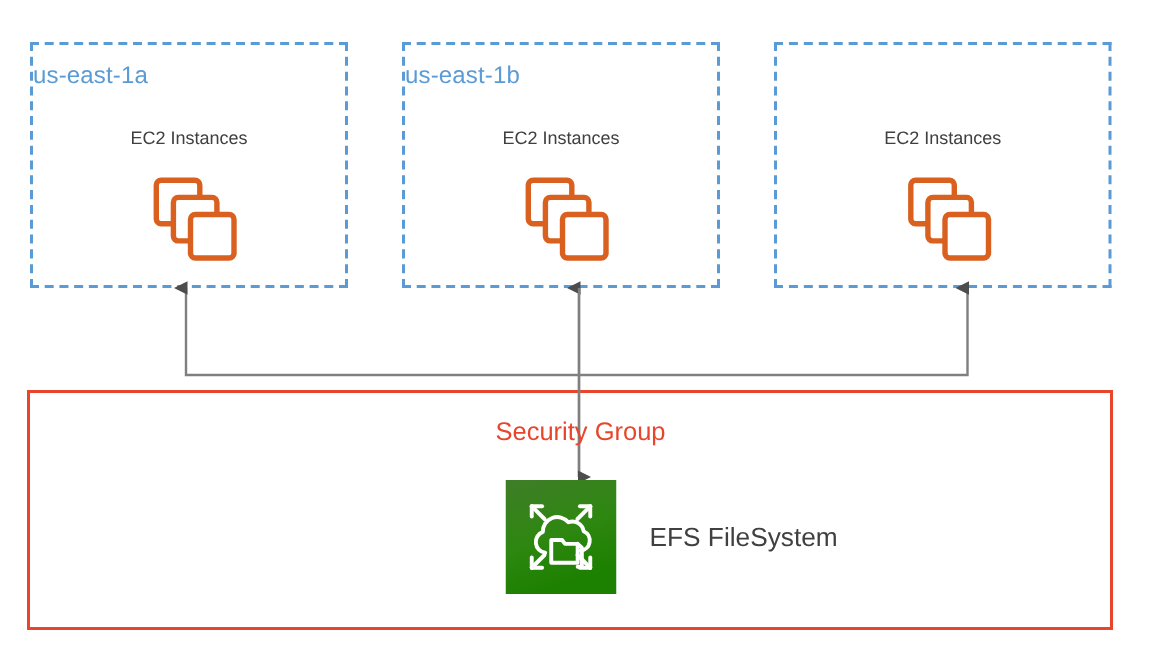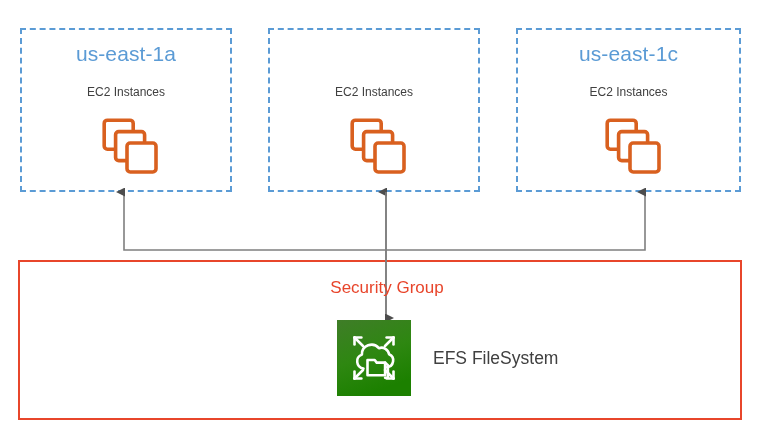--- a/index.html
+++ b/index.html
@@ -32,22 +32,21 @@
   }
   .az-box.az-0 { left: 20px;  width: 212px; }
   .az-box.az-1 { left: 268px; width: 212px; }
   .az-box.az-2 { left: 516px; width: 225px; }
 
   .az-label {
     position: absolute;
     top: 12px;
     left: 0;
     width: 100%;
-    text-align: center;
-    font-size: 21px;
+    font-size: 16px;
     color: #5B9BD5;
     letter-spacing: 0.1px;
     white-space: nowrap;
   }
 
   .ec2-label {
     position: absolute;
     top: 55px;
     left: 0;
     width: 100%;
@@ -157,30 +156,30 @@
     <div class="az-label">us-east-1a</div>
     <div class="ec2-label">EC2 Instances</div>
     <svg class="ec2-icon" viewBox="0 0 58 58">
       <rect x="2.2" y="2.2" width="29" height="29" rx="3.2" ry="3.2" fill="#ffffff" stroke="#D9601F" stroke-width="3.6"></rect>
       <rect x="13.6" y="13.6" width="29" height="29" rx="3.2" ry="3.2" fill="#ffffff" stroke="#D9601F" stroke-width="3.6"></rect>
       <rect x="25" y="25" width="29" height="29" rx="3.2" ry="3.2" fill="#ffffff" stroke="#D9601F" stroke-width="3.6"></rect>
     </svg>
   </div>
 
   <div class="az-box az-1">
+    <div class="az-label">us-east-1b</div>
     <div class="ec2-label">EC2 Instances</div>
     <svg class="ec2-icon" viewBox="0 0 58 58">
       <rect x="2.2" y="2.2" width="29" height="29" rx="3.2" ry="3.2" fill="#ffffff" stroke="#D9601F" stroke-width="3.6"></rect>
       <rect x="13.6" y="13.6" width="29" height="29" rx="3.2" ry="3.2" fill="#ffffff" stroke="#D9601F" stroke-width="3.6"></rect>
       <rect x="25" y="25" width="29" height="29" rx="3.2" ry="3.2" fill="#ffffff" stroke="#D9601F" stroke-width="3.6"></rect>
     </svg>
   </div>
 
   <div class="az-box az-2">
-    <div class="az-label">us-east-1c</div>
     <div class="ec2-label">EC2 Instances</div>
     <svg class="ec2-icon" viewBox="0 0 58 58">
       <rect x="2.2" y="2.2" width="29" height="29" rx="3.2" ry="3.2" fill="#ffffff" stroke="#D9601F" stroke-width="3.6"></rect>
       <rect x="13.6" y="13.6" width="29" height="29" rx="3.2" ry="3.2" fill="#ffffff" stroke="#D9601F" stroke-width="3.6"></rect>
       <rect x="25" y="25" width="29" height="29" rx="3.2" ry="3.2" fill="#ffffff" stroke="#D9601F" stroke-width="3.6"></rect>
     </svg>
   </div>
 
   <div id="security-group-box"></div>
   <div id="security-group-label">Security Group</div>

